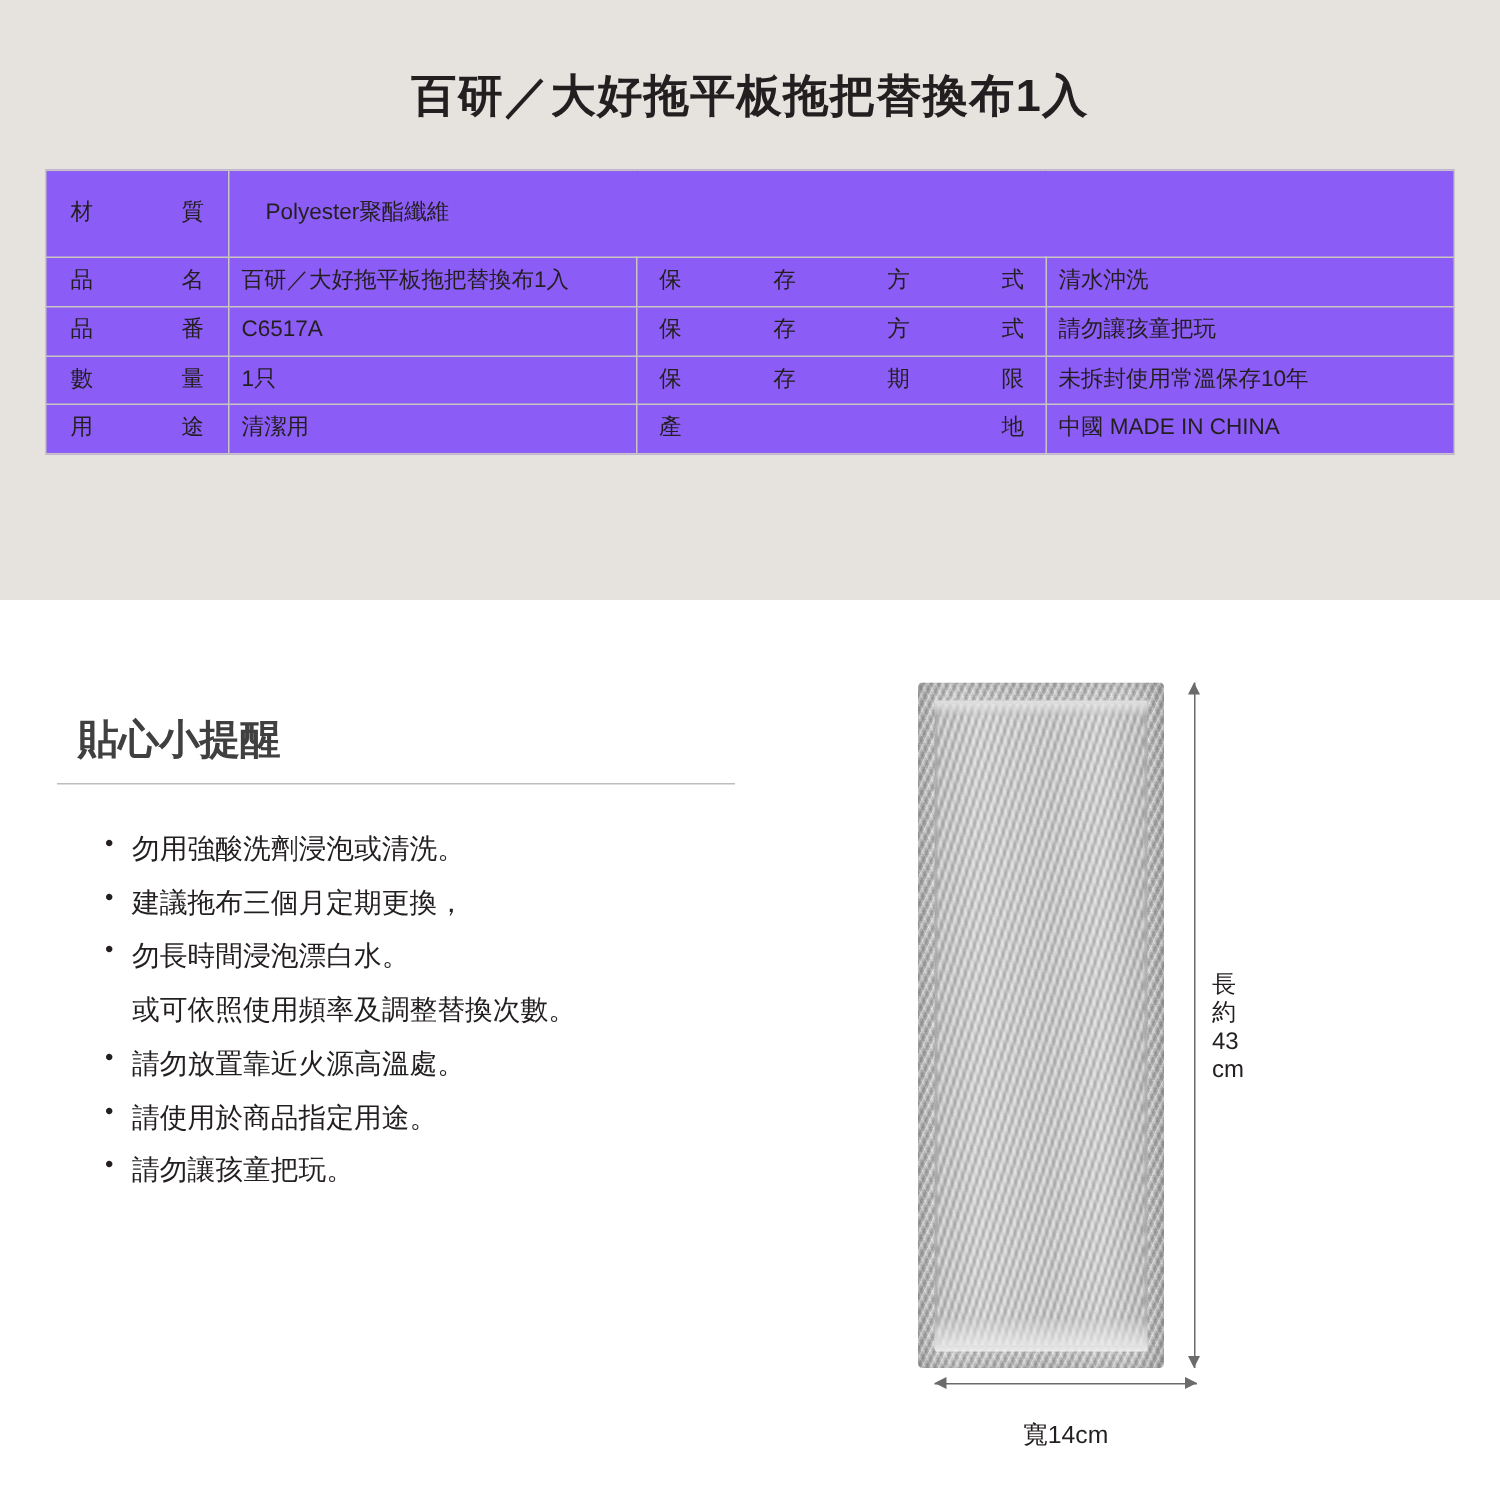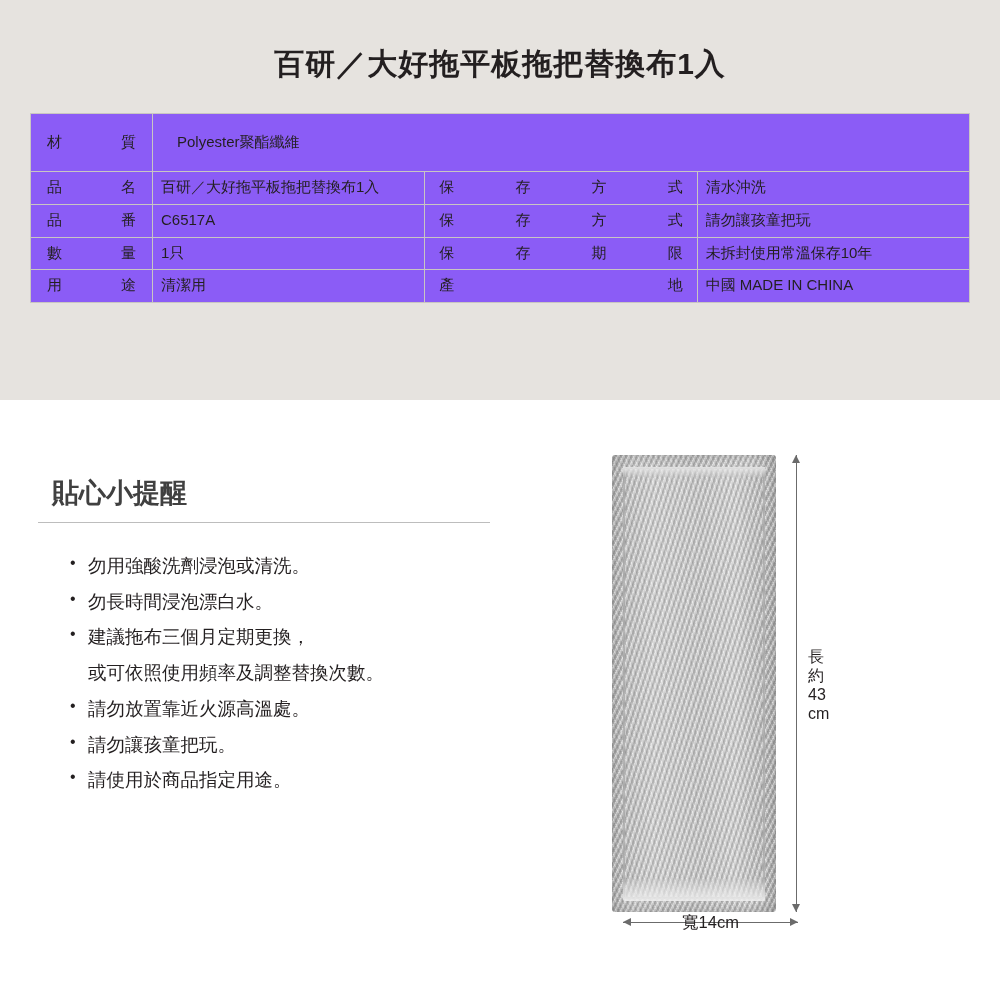--- a/index.html
+++ b/index.html
@@ -219,21 +219,21 @@
     height: 0; width: 0;
     border-top: 4.5px solid transparent;
     border-bottom: 4.5px solid transparent;
   }
   .dim-h::before { left: 0; border-right: 8px solid #6b6b6b; }
   .dim-h::after  { right: 0; border-left: 8px solid #6b6b6b; }
 
   .dim-h-label {
     position: absolute;
     left: 623px;
-    top: 512px;
+    top: 546px;
     width: 175px;
     text-align: center;
     font-size: 16.5px;
     color: #231f20;
   }
 </style>
 </head>
 <body>
 
 <div class="top-panel">
@@ -274,26 +274,26 @@
   </table>
 </div>
 
 <div class="bottom">
 
   <div class="tips-title">貼心小提醒</div>
   <div class="tips-rule"></div>
 
   <ul class="tips-list">
     <li>勿用強酸洗劑浸泡或清洗。</li>
+    <li>建議拖布三個月定期更換，</li>
     <li>勿長時間浸泡漂白水。</li>
-    <li>建議拖布三個月定期更換，</li>
     <li class="no-bullet">或可依照使用頻率及調整替換次數。</li>
     <li>請勿放置靠近火源高溫處。</li>
+    <li>請使用於商品指定用途。</li>
     <li>請勿讓孩童把玩。</li>
-    <li>請使用於商品指定用途。</li>
   </ul>
 
   <div class="photo-wrap">
     <div class="mop-pad">
       <div class="mop-inner"></div>
       <div class="mop-top-strip"></div>
       <div class="mop-bot-strip"></div>
     </div>
   </div>
 

